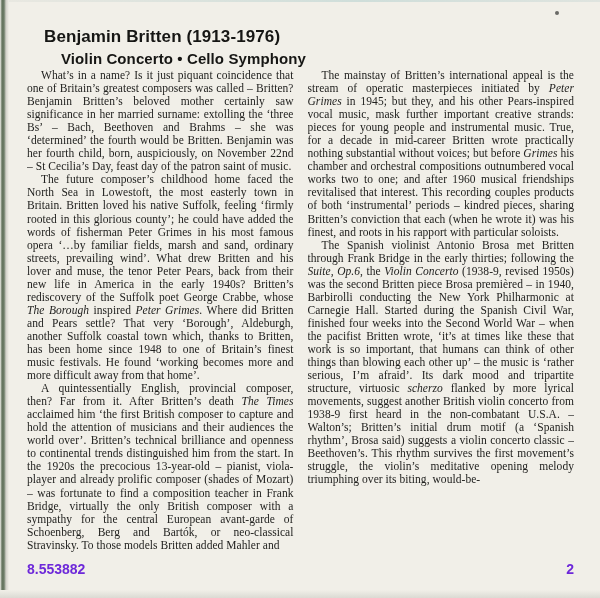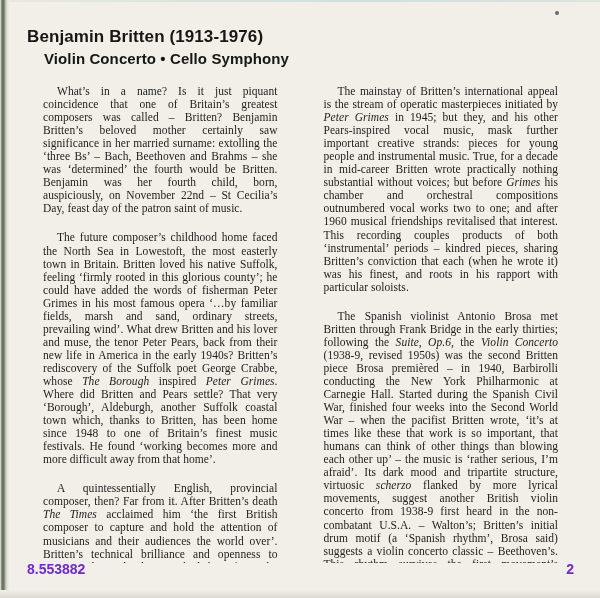--- a/index.html
+++ b/index.html
@@ -28,21 +28,21 @@
   }
   .edge-bottom {
     position: absolute; left: 0; bottom: 0; width: 100%; height: 8px;
     background: linear-gradient(#f1efe8, #dbdad3);
   }
   .scan-speck {
     position: absolute; left: 555px; top: 11px; width: 4px; height: 4px;
     background: #6a6a66; border-radius: 50%;
   }
   .page-header {
-    position: absolute; left: 27px; top: 27px; width: 550px;
+    position: absolute; left: 44px; top: 27px; width: 550px;
     font-family: "Liberation Sans", sans-serif;
     color: #161614;
   }
   .page-header h1 {
     margin: 0; font-size: 17px; font-weight: bold; letter-spacing: 0.1px;
   }
   .page-header h2 {
     margin: 3px 0 0 17px; font-size: 15px; font-weight: bold; letter-spacing: 0.1px;
   }
   .text-columns {
@@ -51,21 +51,21 @@
     display: flex; gap: 14px;
     overflow: hidden;
   }
   .col {
     width: 266.5px; height: 100%;
     font-size: 11.5px; line-height: 13.05px;
     text-align: justify;
     overflow: hidden;
     letter-spacing: 0.05px;
   }
-  .col p { margin: 16px; text-indent: 14px; }
+  .col p { margin: 0; text-indent: 14px; }
   .col p.no-indent { text-indent: 0; }
   .col i { font-style: italic; }
   .page-footer {
     position: absolute; left: 27px; top: 561px; width: 547px;
     display: flex; justify-content: space-between; align-items: baseline;
     font-family: "Liberation Sans", sans-serif;
     font-weight: bold; font-size: 14px; color: #6d28d9;
   }
 </style>
 </head>

